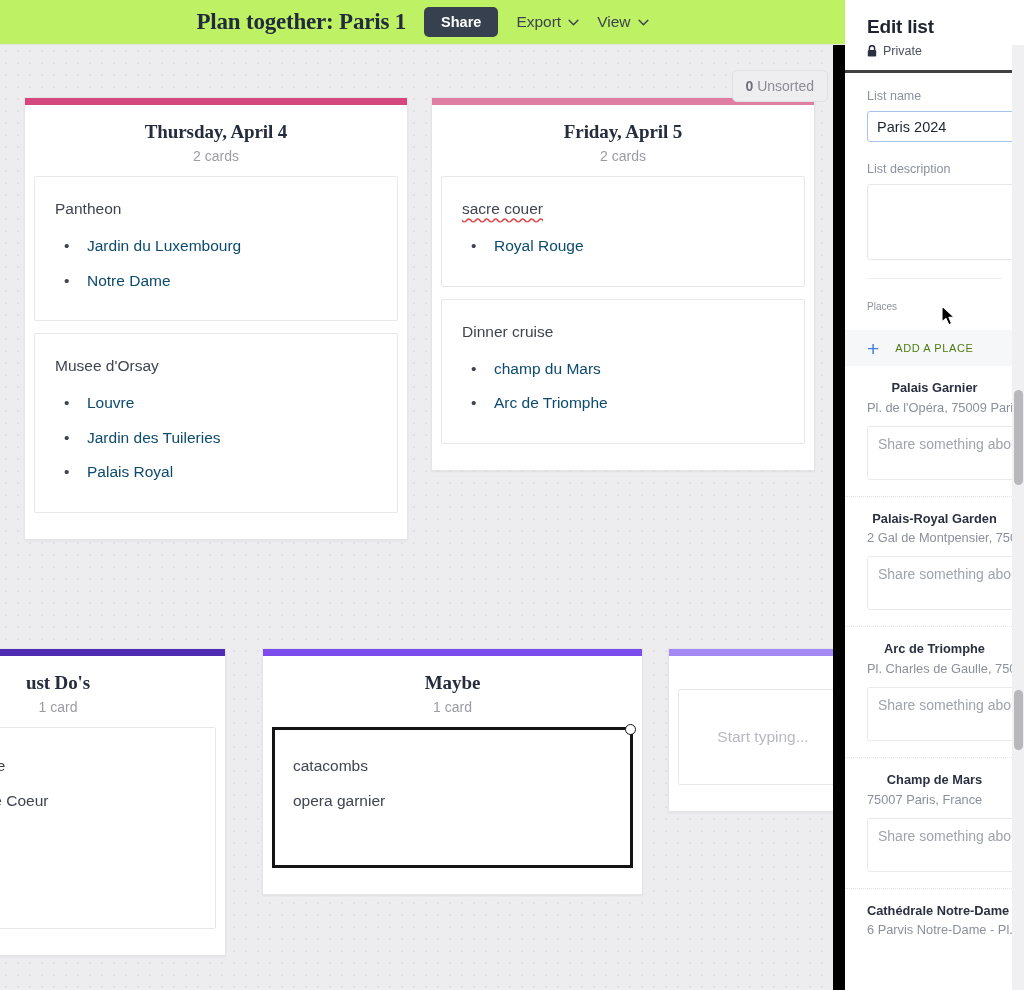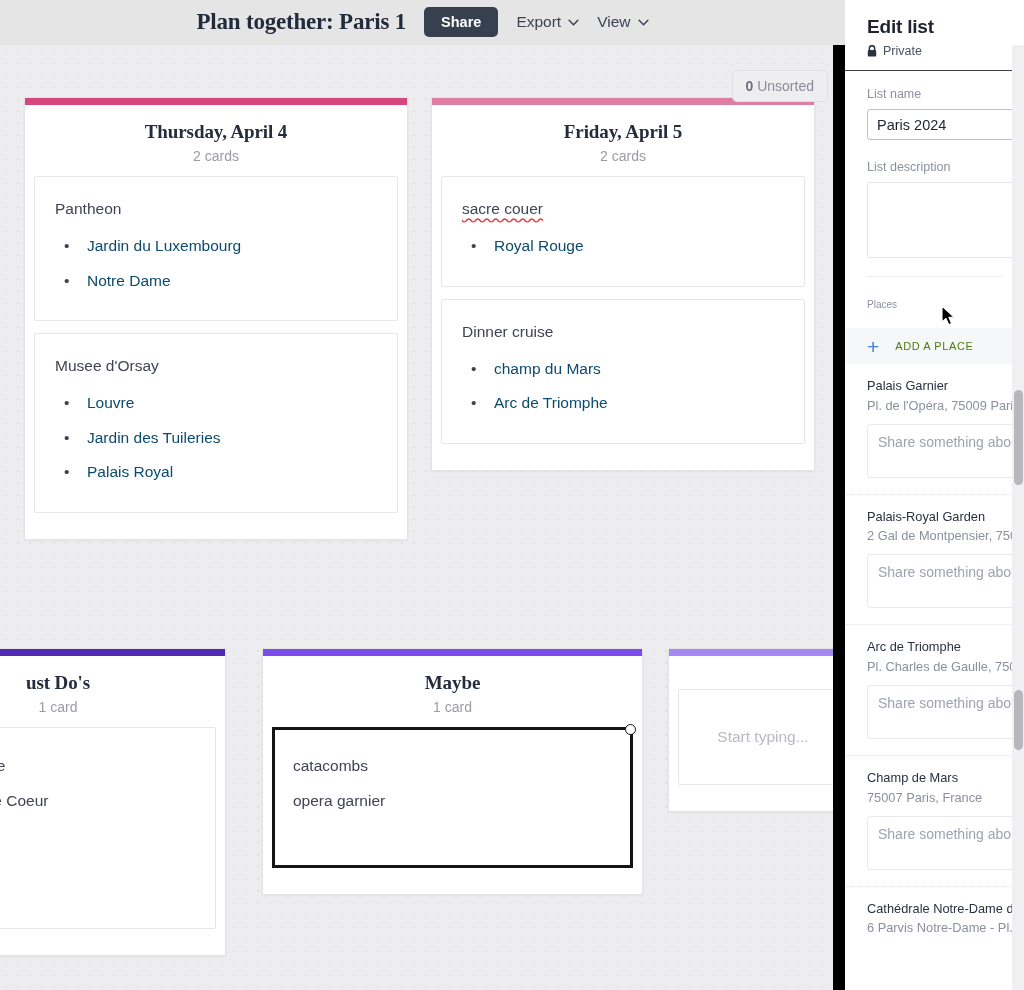--- a/index.html
+++ b/index.html
@@ -8,21 +8,21 @@
     overflow: hidden;
     background: #000;
     font-family: "Liberation Sans", sans-serif;
     -webkit-font-smoothing: antialiased;
   }
   #app { position: relative; width: 1024px; height: 990px; background:#000; }
 
   
   #header {
     position: absolute; left: 0; top: 0; width: 845px; height: 45px;
-    background: #e5e5e5;
+    background: #bef264;
     border-bottom: 1px solid #e4e4e6;
     display: flex; align-items: center; justify-content: center;
   }
   #header-inner { display: flex; align-items: center; gap: 18px; }
   #doc-title {
     font-family: "Liberation Serif", serif;
     font-weight: bold; font-size: 23px; color: #222b3d;
     letter-spacing: -0.2px; white-space: nowrap;
   }
   .share-btn {
@@ -118,21 +118,21 @@
     position: absolute; right: 1px; width: 9px; border-radius: 5px;
     background: #b7b7bc;
   }
 
   
   #sidebar {
     position: absolute; right: 0; top: 0; width: 179px; height: 990px;
     background: #ffffff; overflow: hidden;
   }
   #sidebar-scroll { position: absolute; inset: 0; }
-  .sb-head { padding: 16px 22px 12px; border-bottom: 1px solid #404040; }
+  .sb-head { padding: 16px 22px 12px; border-bottom: 3px solid #404040; }
   .sb-title { font-size: 19px; font-weight: bold; color: #1f2430; letter-spacing: -.2px; }
   .sb-private { display: flex; align-items: center; gap: 6px; margin-top: 6px; }
   .sb-private span { font-size: 12.5px; color: #4b5160; font-weight: normal; }
 
   .sb-section { padding: 16px 22px 4px; }
   .sb-label { font-size: 12.5px; color: #8c919c; margin-bottom: 8px; }
   .sb-input {
     width: 100%; min-width: 156px; height: 31px;
     border: 1px solid #a9c4ea; border-radius: 3px;
     padding: 0 9px; font-size: 14.5px; color: #1f2430;
@@ -152,21 +152,21 @@
     display: flex; align-items: center; gap: 16px; padding: 0 22px;
     cursor: pointer;
   }
   .add-place .plus { color: #4a7fe0; font-size: 21px; line-height: 1; font-weight: 300;}
   .add-place .lbl { font-size: 11px; color: #4d7c0f; letter-spacing: .6px; }
 
   .place {
     padding: 14px 22px 16px;
     border-bottom: 1px dotted #e3e3e7;
   }
-  .place-name { font-size: 12.8px; font-weight: normal; color: #2a3040; line-height:1.3; white-space: nowrap;}
+  .place-name { font-size: 12.8px; font-weight: bold; color: #2a3040; line-height:1.3; white-space: nowrap; text-align: center;}
   .place-addr { font-size: 12.8px; color: #8b909c; margin-top: 3px; white-space: nowrap; }
   .place-note {
     margin-top: 11px; min-width: 165px; height: 54px;
     border: 1px solid #eaeaee; border-radius: 3px;
     display: flex; align-items: flex-start; padding: 9px 10px;
     font-size: 14px; color: #9ea3ad; white-space: nowrap;
   }
 
   
   #cursor { position: absolute; left: 941px; top: 305px; z-index: 40; }

